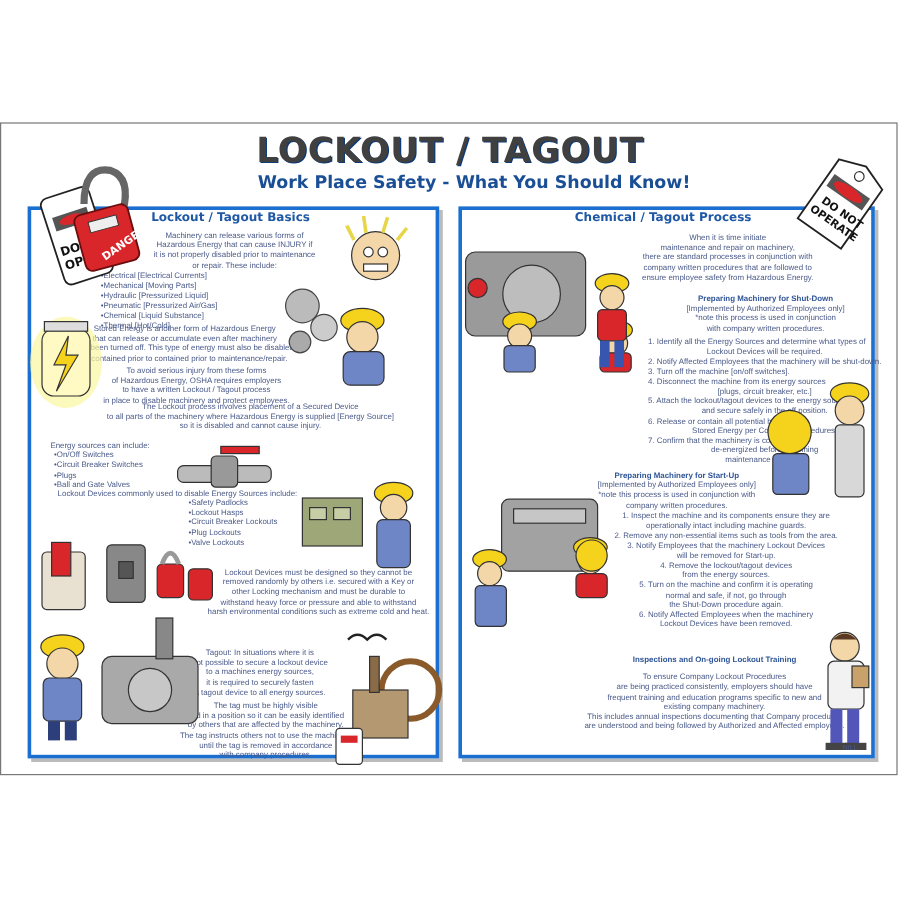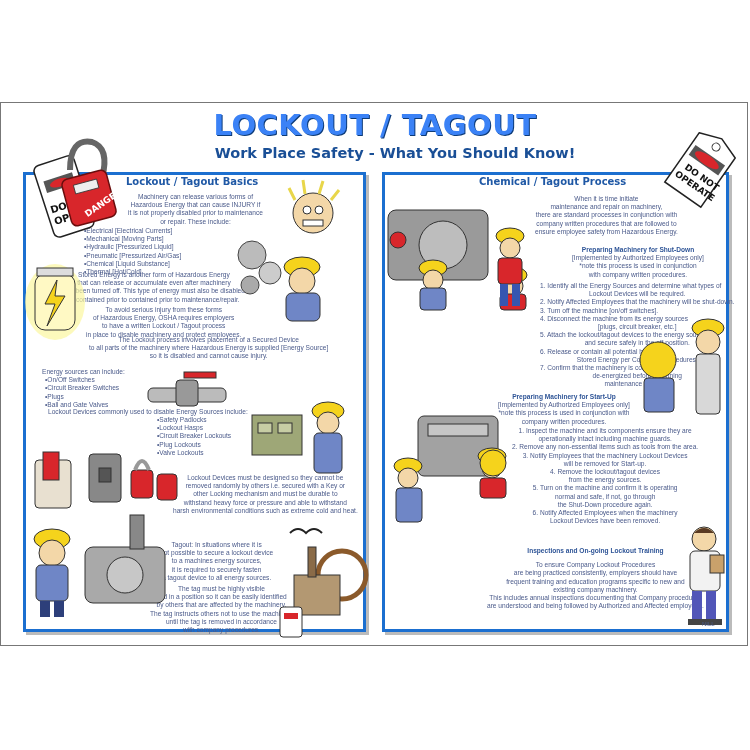--- a/index.html
+++ b/index.html
@@ -1,18 +1,18 @@
 <!DOCTYPE html>
 <html><head>
 <meta charset="utf-8">
 <style>
   html,body{margin:0;padding:0;background:#fff;}
   body{width:750px;height:750px;position:relative;overflow:hidden;font-family:"Liberation Sans",sans-serif;color:#3a4a7a;}
   .poster{position:absolute;left:0;top:102px;width:748px;height:544px;border:1px solid #777;background:#fff;box-sizing:border-box;}
-  .title{position:absolute;left:0;width:750px;text-align:center;top:108px;font-weight:bold;font-size:29px;color:#3b82f6;letter-spacing:0.5px;font-family:"DejaVu Sans",sans-serif;text-shadow:1px 1px 0 #0d3b78;}
+  .title{position:absolute;left:0;width:750px;text-align:center;top:108px;font-weight:bold;font-size:29px;color:#404040;letter-spacing:0.5px;font-family:"DejaVu Sans",sans-serif;text-shadow:1px 1px 0 #0d3b78;}
   .subtitle{position:absolute;left:0;width:750px;text-align:center;top:145px;font-weight:bold;font-size:14.5px;color:#1a4f96;font-family:"DejaVu Sans",sans-serif;margin-left:20px;}
   .panel{position:absolute;border:3px solid #1b6fd0;background:#fff;box-shadow:3px 3px 0 #bbb;box-sizing:border-box;}
   .panel-left{left:23px;top:172px;width:343px;height:460px;}
   .panel-right{left:382px;top:172px;width:347px;height:460px;}
   .ph{position:absolute;font-weight:bold;font-size:10px;color:#1f58a5;font-family:"DejaVu Sans",sans-serif;}
   .t{position:absolute;font-size:6.6px;line-height:8.2px;color:#4a5a8a;text-align:center;white-space:nowrap;}
   .t.l{text-align:left;}
   ul.b{list-style:none;margin:0;padding:0;}
   ul.b li::before{content:"\2022 ";}
   .sh{font-weight:bold;color:#2f5597;}

